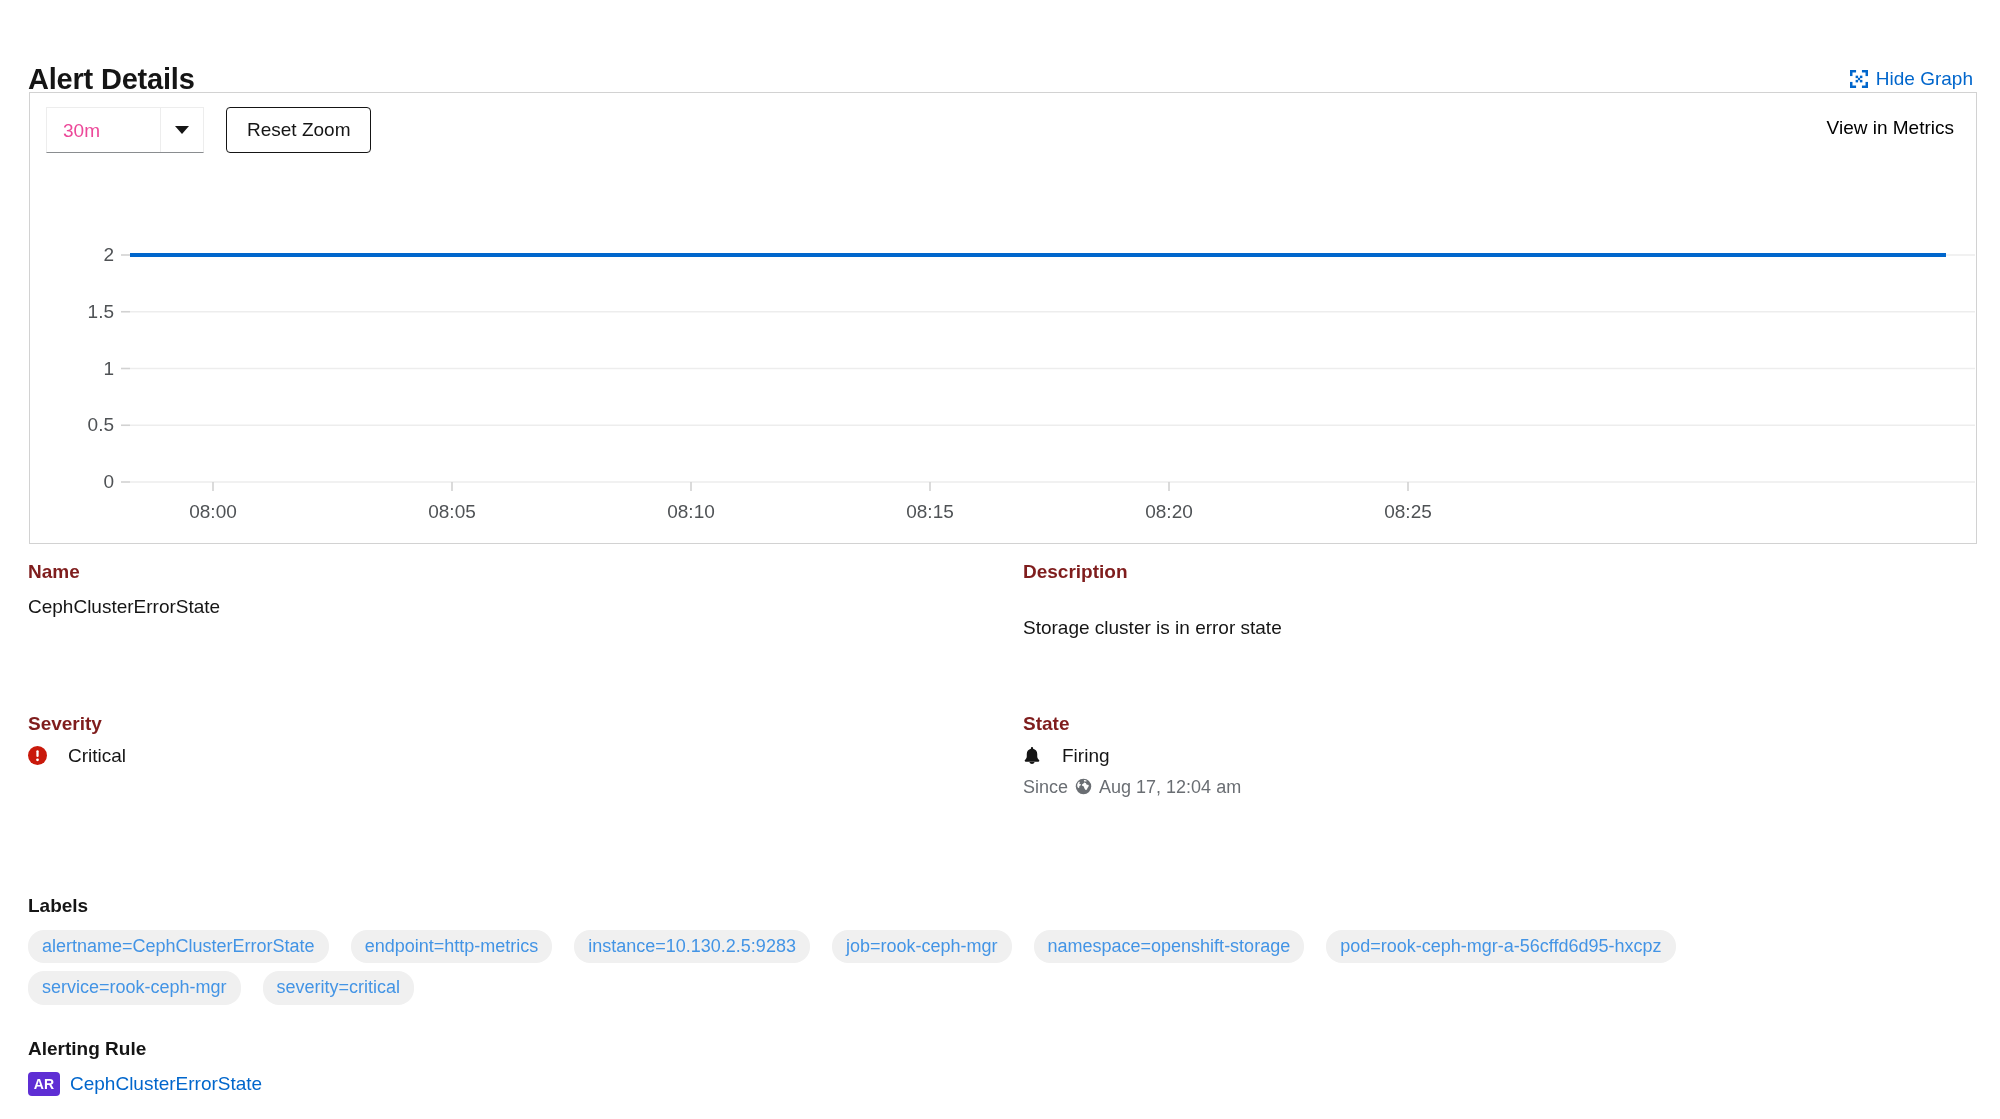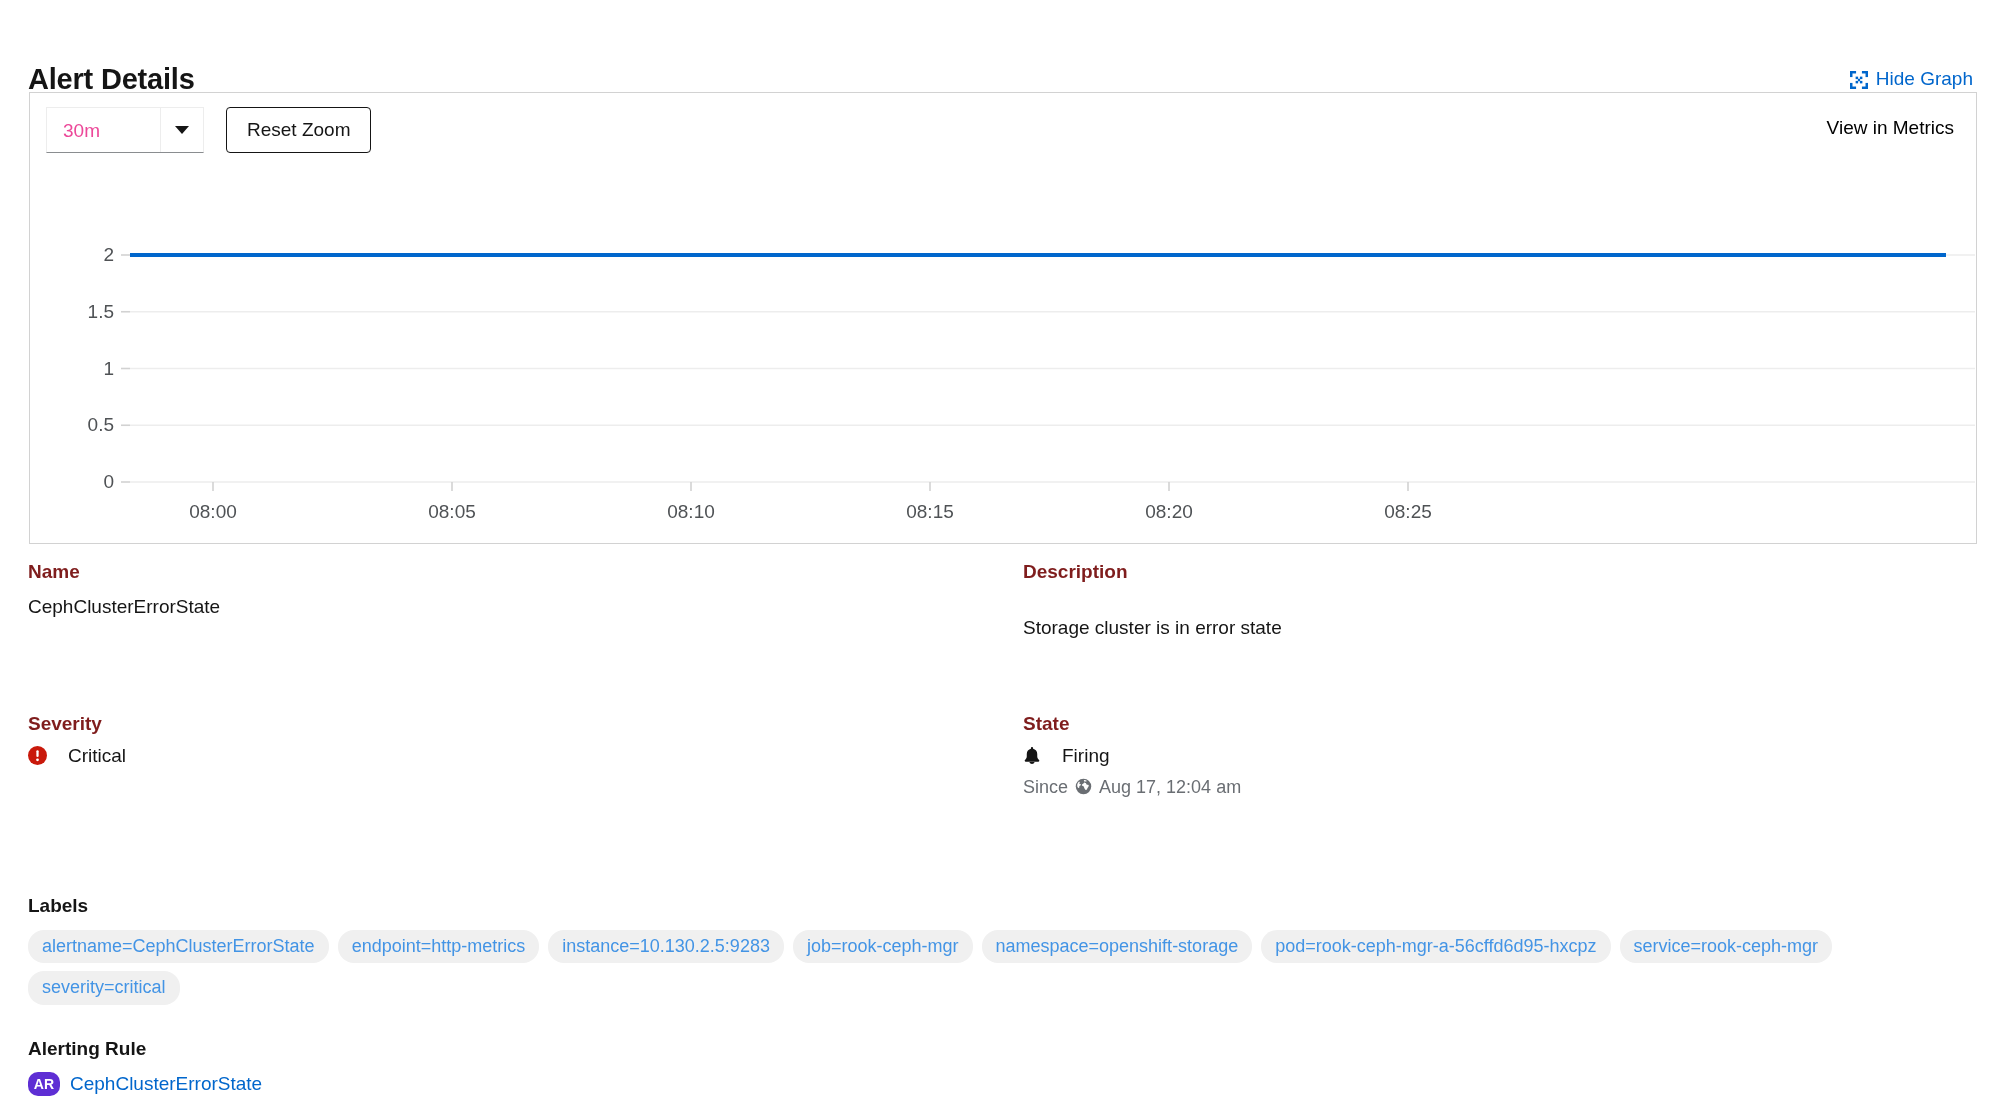--- a/index.html
+++ b/index.html
@@ -41,21 +41,21 @@
     font-weight: 700;
     letter-spacing: -0.2px;
     color: #151515;
     line-height: 1;
   }
   .hide-graph {
     position: absolute;
     right: 27px;
     top: 32px;
     display: flex;
-    align-items: center;
+    align-items: flex-start;
     gap: 8px;
     color: #0066cc;
     font-size: 19px;
     cursor: pointer;
     line-height: 1;
     white-space: nowrap;
   }
   .hide-graph .icon-compress {
     display: inline-block;
     width: 18px;
@@ -242,21 +242,21 @@
   .labels-heading {
     font-size: 19px;
     font-weight: 700;
     color: #151515;
     margin-bottom: 12px;
     line-height: 1.2;
   }
   .label-list {
     display: flex;
     flex-wrap: wrap;
-    gap: 8px 9px;
+    gap: 8px 22px;
     max-width: 1820px;
   }
   .label-chip {
     background: #f0f0f0;
     border-radius: 16px;
     padding: 5px 14px 6px 14px;
     font-size: 18px;
     color: #4394e5;
     line-height: 1.25;
     white-space: nowrap;
@@ -277,21 +277,21 @@
     line-height: 1.2;
   }
   .rule-row {
     display: flex;
     align-items: center;
     gap: 10px;
   }
   .ar-badge {
     width: 32px;
     height: 24px;
-    border-radius: 10px;
+    border-radius: 4px;
     background: #5e2ed4;
     color: #ffffff;
     font-size: 14px;
     font-weight: 700;
     display: flex;
     align-items: center;
     justify-content: center;
     letter-spacing: 0.2px;
     flex: 0 0 32px;
   }

